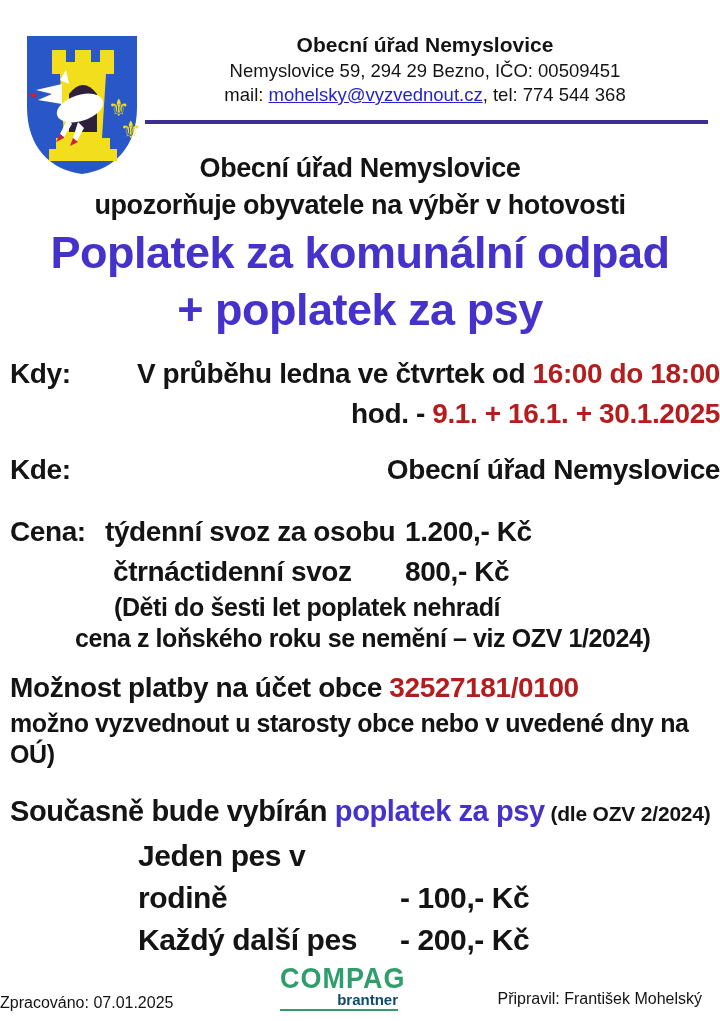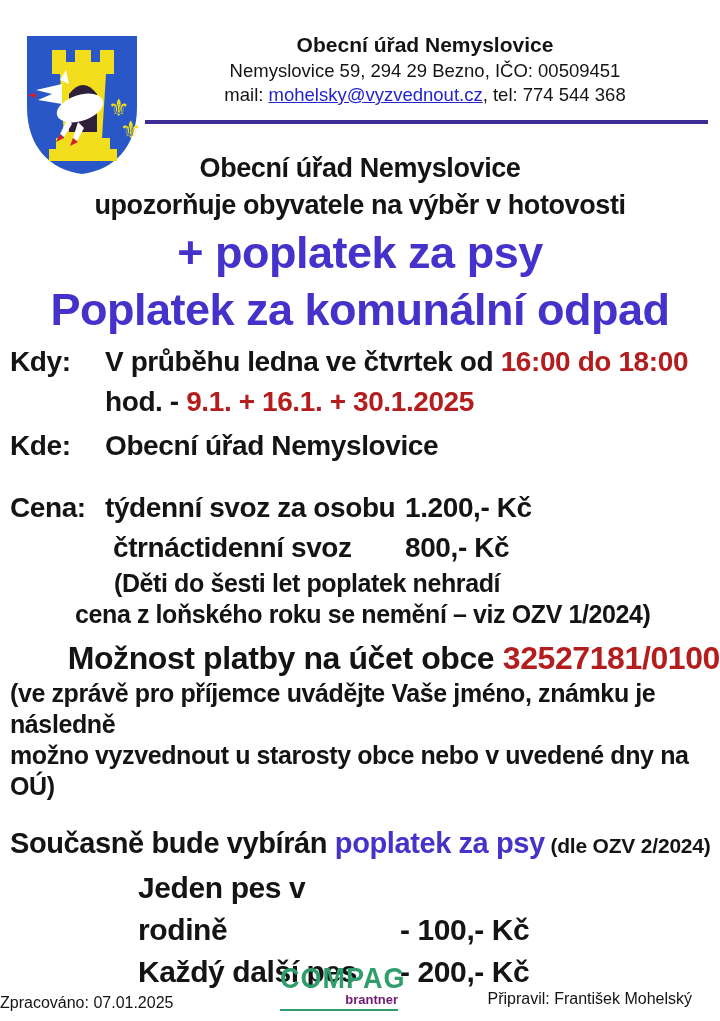--- a/index.html
+++ b/index.html
@@ -24,46 +24,46 @@
   .ann-line{font-size:27px;font-weight:bold;line-height:37px;letter-spacing:-0.4px;}
   .title-line{color:#4532cb;font-size:45px;font-weight:bold;line-height:57px;letter-spacing:-0.5px;}
 
   
   .sec{margin-left:10px;}
   .drow{position:relative;padding-left:95px;font-size:28px;font-weight:bold;
         letter-spacing:-0.4px;line-height:40px;}
   .dlbl{position:absolute;left:0;top:0;}
   .red{color:#b41d1d;}
   .purple-txt{color:#4532cb;}
-  .mt14{margin-top:4px;}
+  .mt14{margin-top:16px;text-align:right;}
   .mt22{margin-top:22px;}
 
   .citem{display:inline-block;width:300px;}
   .cindent{padding-left:8px;box-sizing:border-box;}
   .cprice{display:inline-block;width:140px;text-align:left;}
 
   .note{font-size:25px;font-weight:bold;letter-spacing:-0.4px;line-height:31px;}
   .note-d1{margin-left:104px;}
   .note-d2{margin-left:65px;}
 
-  .pay{margin:8px 0 0 10px;font-size:32px;font-weight:bold;letter-spacing:-0.4px;line-height:40px;text-align:right;}
+  .pay{margin:14px 0 0 10px;font-size:28px;font-weight:bold;letter-spacing:-0.4px;line-height:40px;}
   .pay-note{margin-left:10px;}
 
   .dog-intro{margin:20px 0 0 10px;font-size:29px;font-weight:bold;letter-spacing:-0.4px;line-height:42px;}
   .dog-small{font-size:21px;letter-spacing:-0.2px;text-align:right;}
   .dog-row{margin-left:138px;font-size:30px;font-weight:bold;letter-spacing:-0.4px;line-height:42px;}
   .ditem{display:inline-block;width:262px;}
 
   
   .foot-left{position:absolute;left:0;bottom:9px;font-size:16px;}
-  .foot-right{position:absolute;right:28px;bottom:13px;font-size:16px;}
+  .foot-right{position:absolute;right:18px;bottom:13px;font-size:16px;}
   .logo{position:absolute;left:280px;top:961px;width:118px;}
   .logo-main{font-size:27px;font-weight:bold;color:#2f9e6c;letter-spacing:1px;
              transform:scaleY(1.12);transform-origin:top left;white-space:nowrap;}
-  .logo-sub{font-size:13px;font-weight:bold;color:#701a75;text-align:right;margin-top:0px;line-height:16px;}
+  .logo-sub{font-size:15px;font-weight:bold;color:#0c4a6e;text-align:right;margin-top:0px;line-height:16px;}
   .logo-rule{height:2px;background:#2f9e6c;margin-top:1px;width:100%;}
 </style>
 </head>
 <body>
 
 <div class="doc">
 
   <svg class="crest" viewBox="0 0 120 145" xmlns="http://www.w3.org/2000/svg">
     <path d="M5,4 H115 V75 C115,115 92,138 60,142 C28,138 5,115 5,75 Z" fill="#2a57c8"></path>
 
@@ -97,22 +97,22 @@
   <div class="head-block">
     <div class="head-org">Obecní úřad Nemyslovice</div>
     <div class="head-addr">Nemyslovice 59, 294 29 Bezno, IČO: 00509451</div>
     <div class="head-mail"><span>mail: </span><span class="email">mohelsky@vyzvednout.cz</span><span>, tel: 774 544 368</span></div>
   </div>
   <div class="rule"></div>
 
   <div class="ann">
     <div class="ann-line">Obecní úřad Nemyslovice</div>
     <div class="ann-line">upozorňuje obyvatele na výběr v hotovosti</div>
+    <div class="title-line">Poplatek za komunální odpad</div>
     <div class="title-line">+ poplatek za psy</div>
-    <div class="title-line">Poplatek za komunální odpad</div>
   </div>
 
   <div class="sec mt14">
     <div class="drow">
       <span class="dlbl">Kdy:</span><span>V průběhu ledna ve čtvrtek od </span><span class="red">16:00 do 18:00</span>
       <br>
       <span>hod. - </span><span class="red">9.1. + 16.1. + 30.1.2025</span>
     </div>
   </div>
 
@@ -129,21 +129,20 @@
     <div class="drow">
       <span class="citem cindent">čtrnáctidenní svoz</span><span class="cprice">800,- Kč</span>
     </div>
     <div class="note note-d1">(Děti do šesti let poplatek nehradí</div>
     <div class="note note-d2">cena z loňského roku se nemění – viz OZV 1/2024)</div>
   </div>
 
   <div class="pay">
     <span>Možnost platby na účet obce </span><span class="red">32527181/0100</span>
   </div>
-  <div class="note pay-note">(ve zprávě pro příjemce uvádějte Vaše jméno, známku je následně</div>
   <div class="note pay-note">možno vyzvednout u starosty obce nebo v uvedené dny na OÚ)</div>
 
   <div class="dog-intro">
     <span>Současně bude vybírán </span><span class="purple-txt">poplatek za psy</span><span class="dog-small"> (dle OZV 2/2024)</span>
   </div>
   <div class="dog-row">
     <span class="ditem">Jeden pes v rodině</span><span>- 100,- Kč</span>
   </div>
   <div class="dog-row">
     <span class="ditem">Každý další pes</span><span>- 200,- Kč</span>

